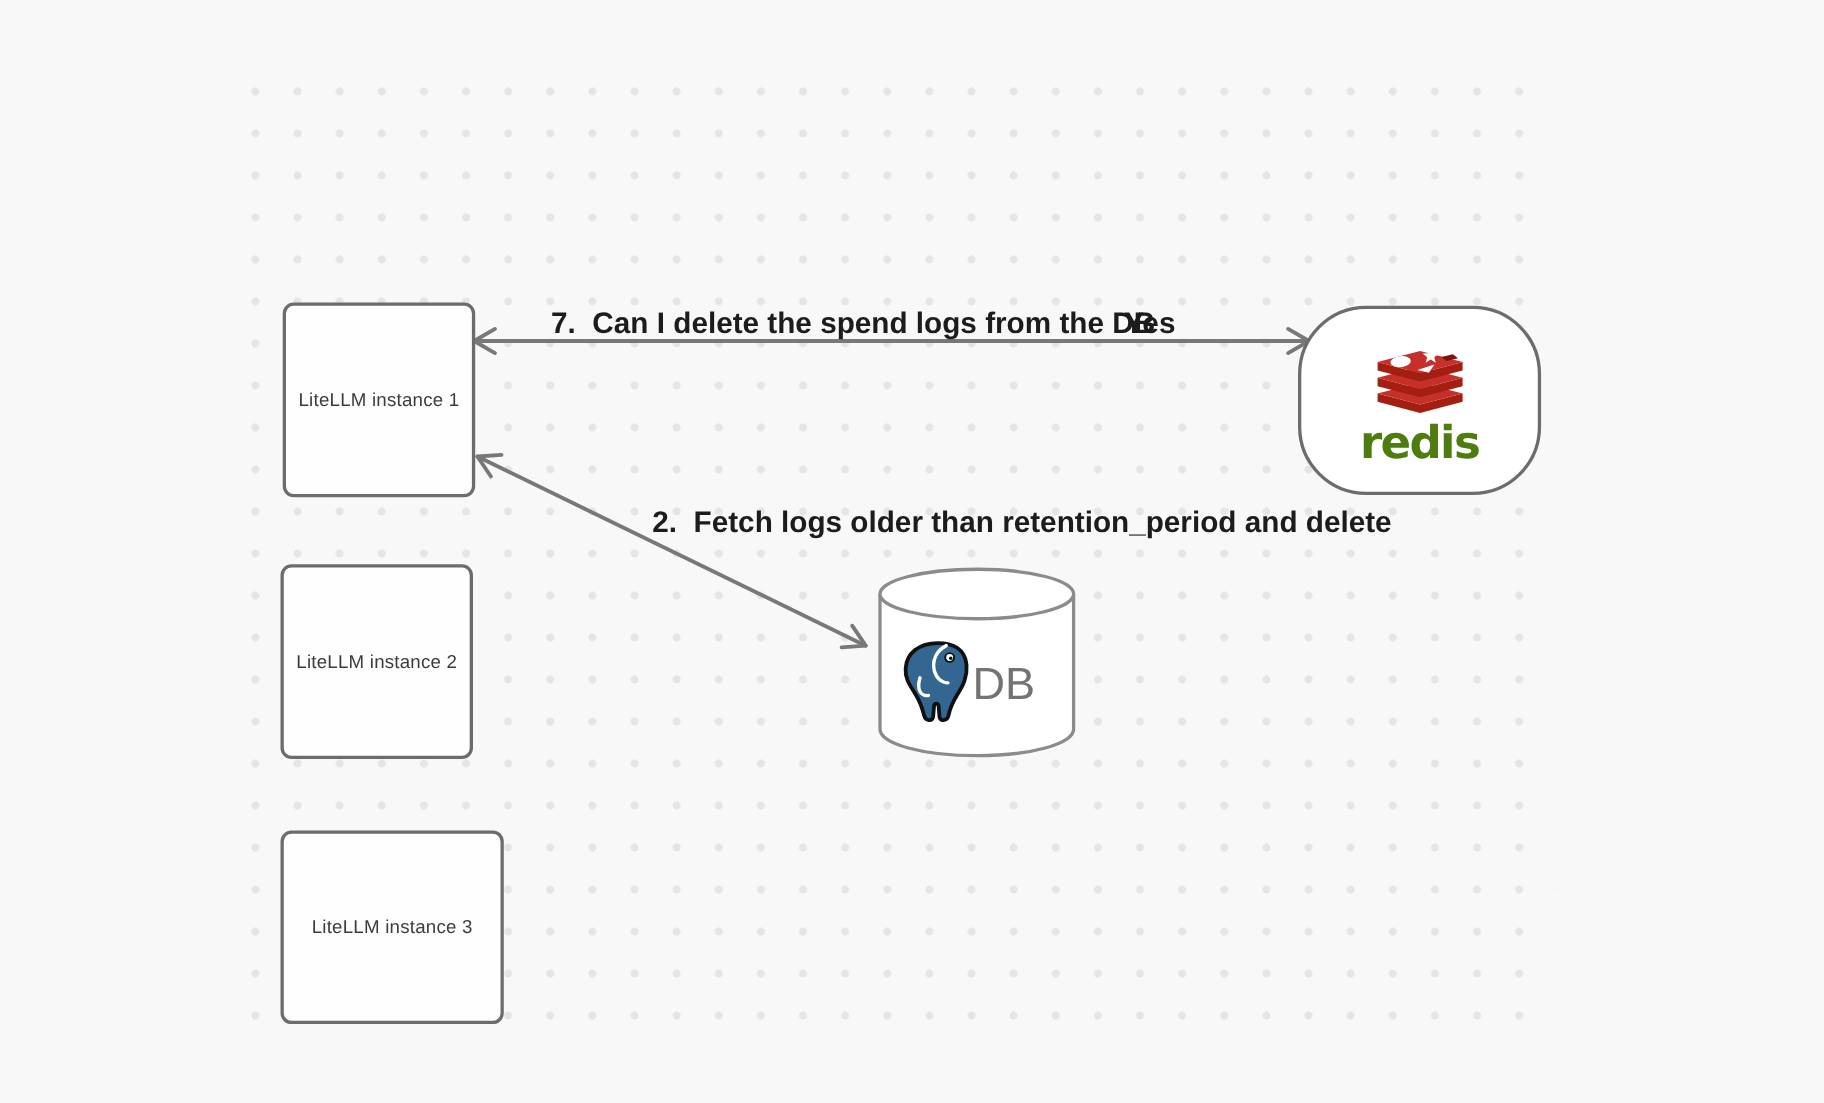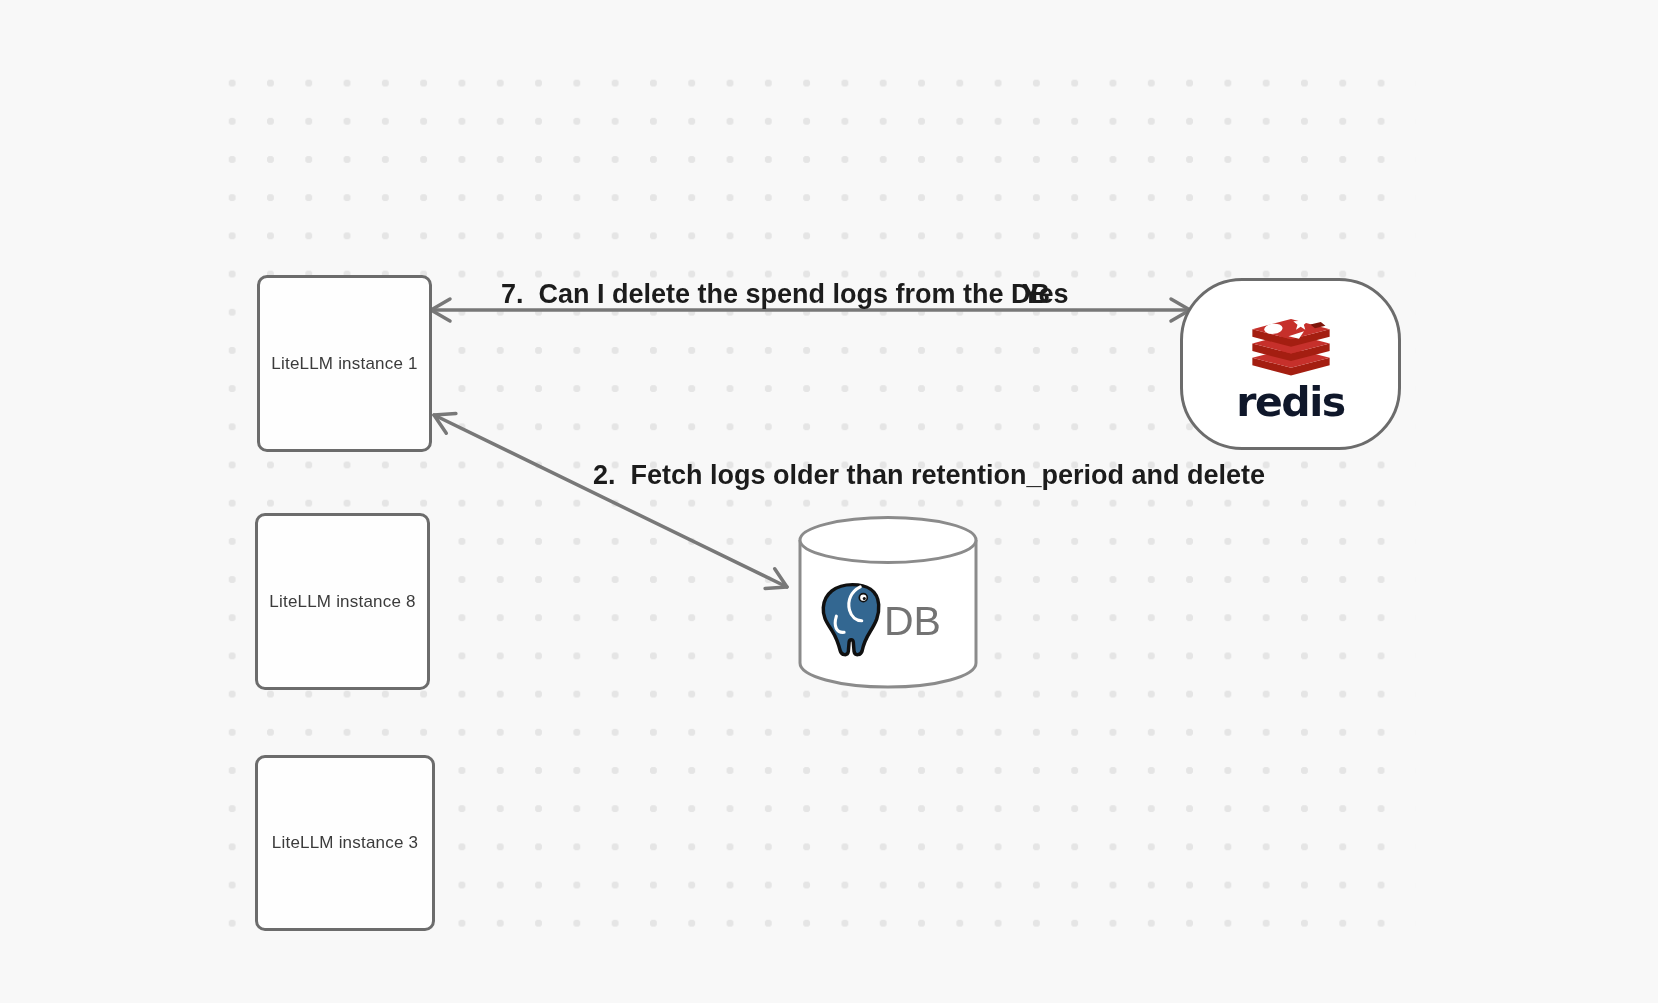--- a/index.html
+++ b/index.html
@@ -20,28 +20,28 @@
   .node{
     position:absolute;box-sizing:border-box;
     background:#fefefe;border:3px solid #6c6c6c;border-radius:10px;
     display:flex;align-items:center;justify-content:center;
   }
   .node .node-label{
     font-size:17px;color:#3b3b3b;letter-spacing:0.2px;
   }
   #instance-1{left:257px;top:275px;width:175px;height:177px;}
   #instance-2{left:255px;top:513px;width:175px;height:177px;}
-  #instance-3{left:255px;top:755px;width:180px;height:176px;}
+  #instance-3{left:255px;top:755px;width:203px;height:176px;}
   #redis-node{
     left:1180px;top:278px;width:221px;height:172px;
     border-radius:62px;flex-direction:column;background:#ffffff;
   }
   #redis-wordmark{
     font-family:"DejaVu Sans","Liberation Sans",sans-serif;
-    font-weight:700;font-size:41px;line-height:40px;color:#0f172a;
+    font-weight:700;font-size:41px;line-height:40px;color:#4d7c0f;
     letter-spacing:-1.5px;margin-top:-3px;
   }
   .flow-label{
     position:absolute;font-weight:700;font-size:27px;line-height:27px;
     color:#1c1c1c;white-space:pre;
   }
   #flow-1-label{left:501px;top:281px;}
   #flow-1-response{left:1022px;top:281px;}
   #flow-2-label{left:593px;top:462px;}
   #db-label{
@@ -68,21 +68,21 @@
       <path d="M434 415 L787 587"></path>
       <path d="M446.3 433.2 L434 415 L455.9 413.5"></path>
       <path d="M774.7 568.8 L787 587 L765.1 588.5"></path>
     </g>
   </svg>
 
   <div class="node" id="instance-1">
     <span class="node-label">LiteLLM instance 1</span>
   </div>
   <div class="node" id="instance-2">
-    <span class="node-label">LiteLLM instance 8</span>
+    <span class="node-label">LiteLLM instance 2</span>
   </div>
   <div class="node" id="instance-3">
     <span class="node-label">LiteLLM instance 3</span>
   </div>
 
   <div class="node" id="redis-node">
     <svg width="84" height="78" viewBox="0 0 100 92">
 
       <path d="M4 60 L50 72 L96 60 L96 69 L50 81 L4 69 Z" fill="#A41E11"></path>
       <path d="M50 48 L96 60 L50 72 L4 60 Z" fill="#C6302B"></path>

